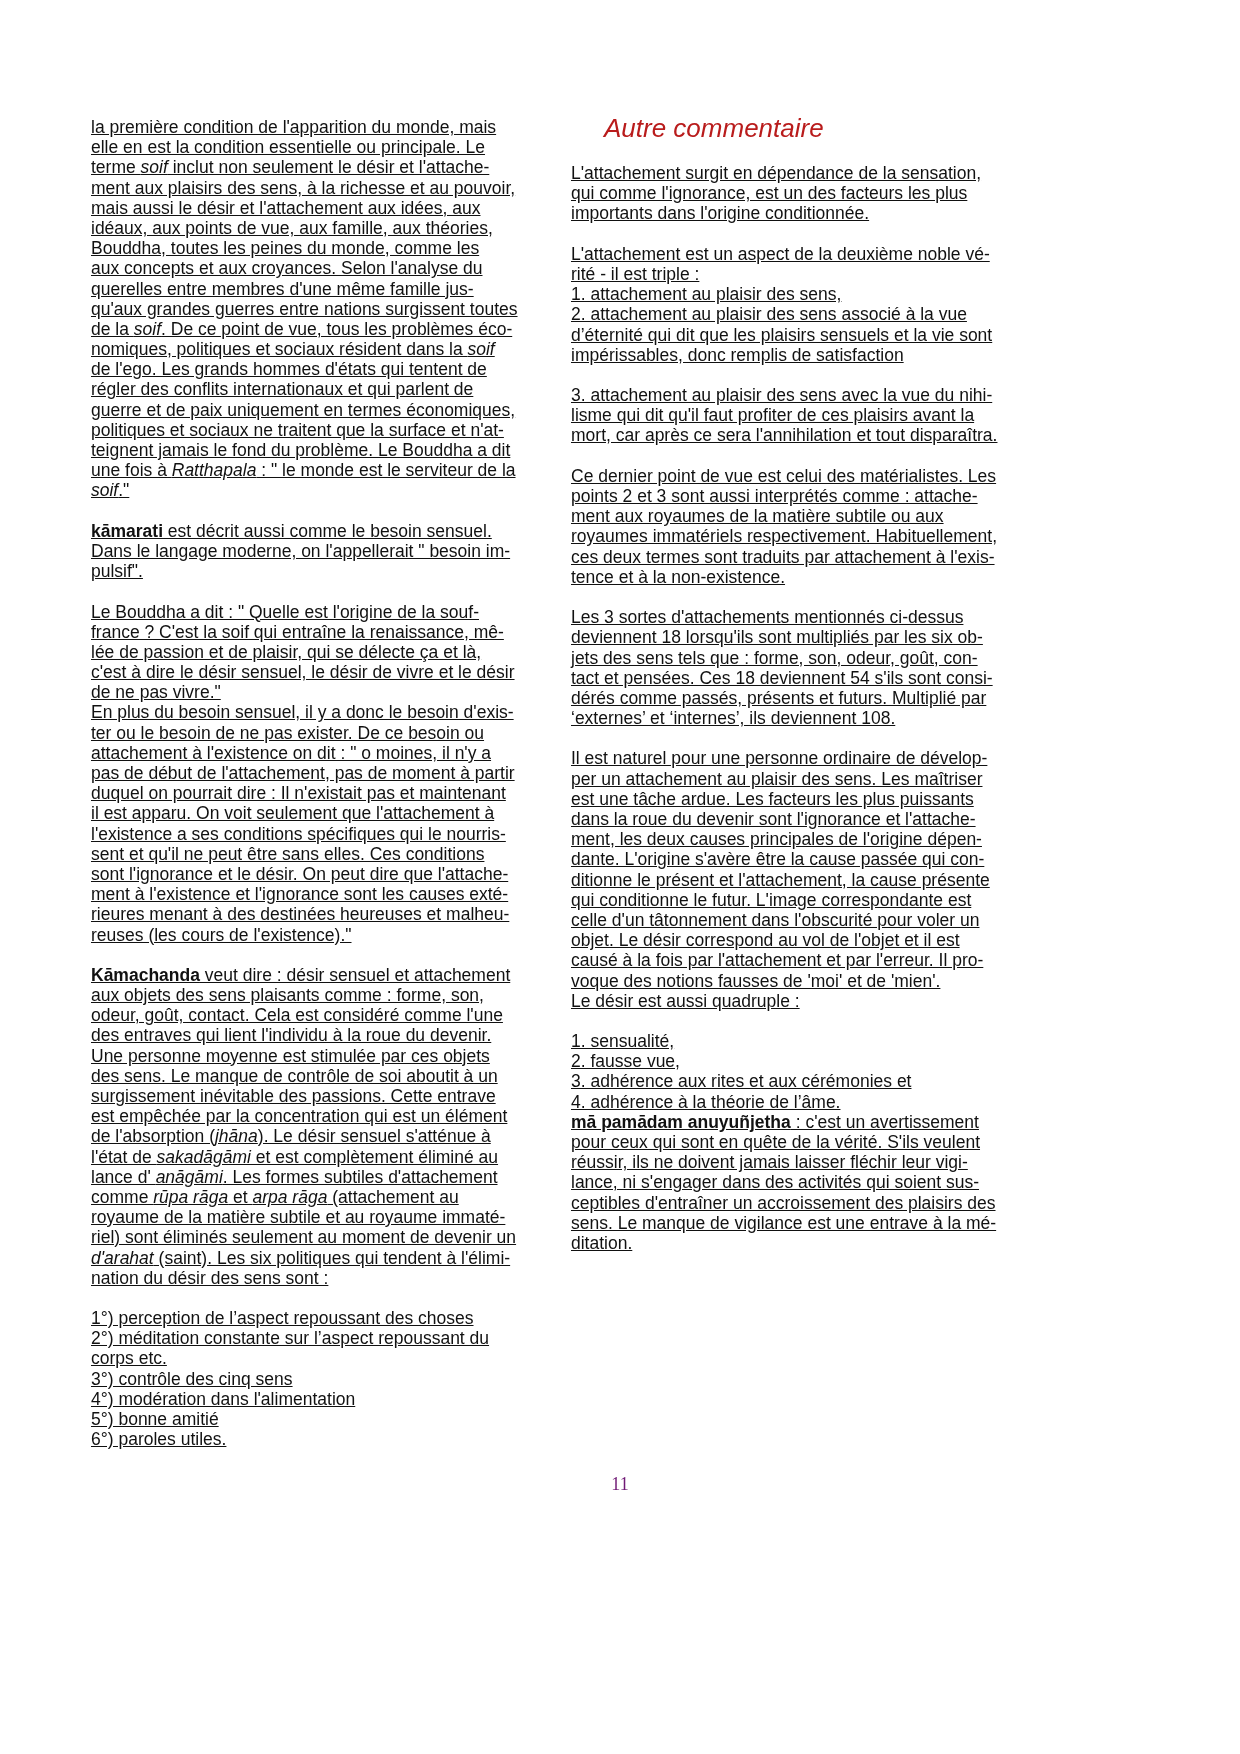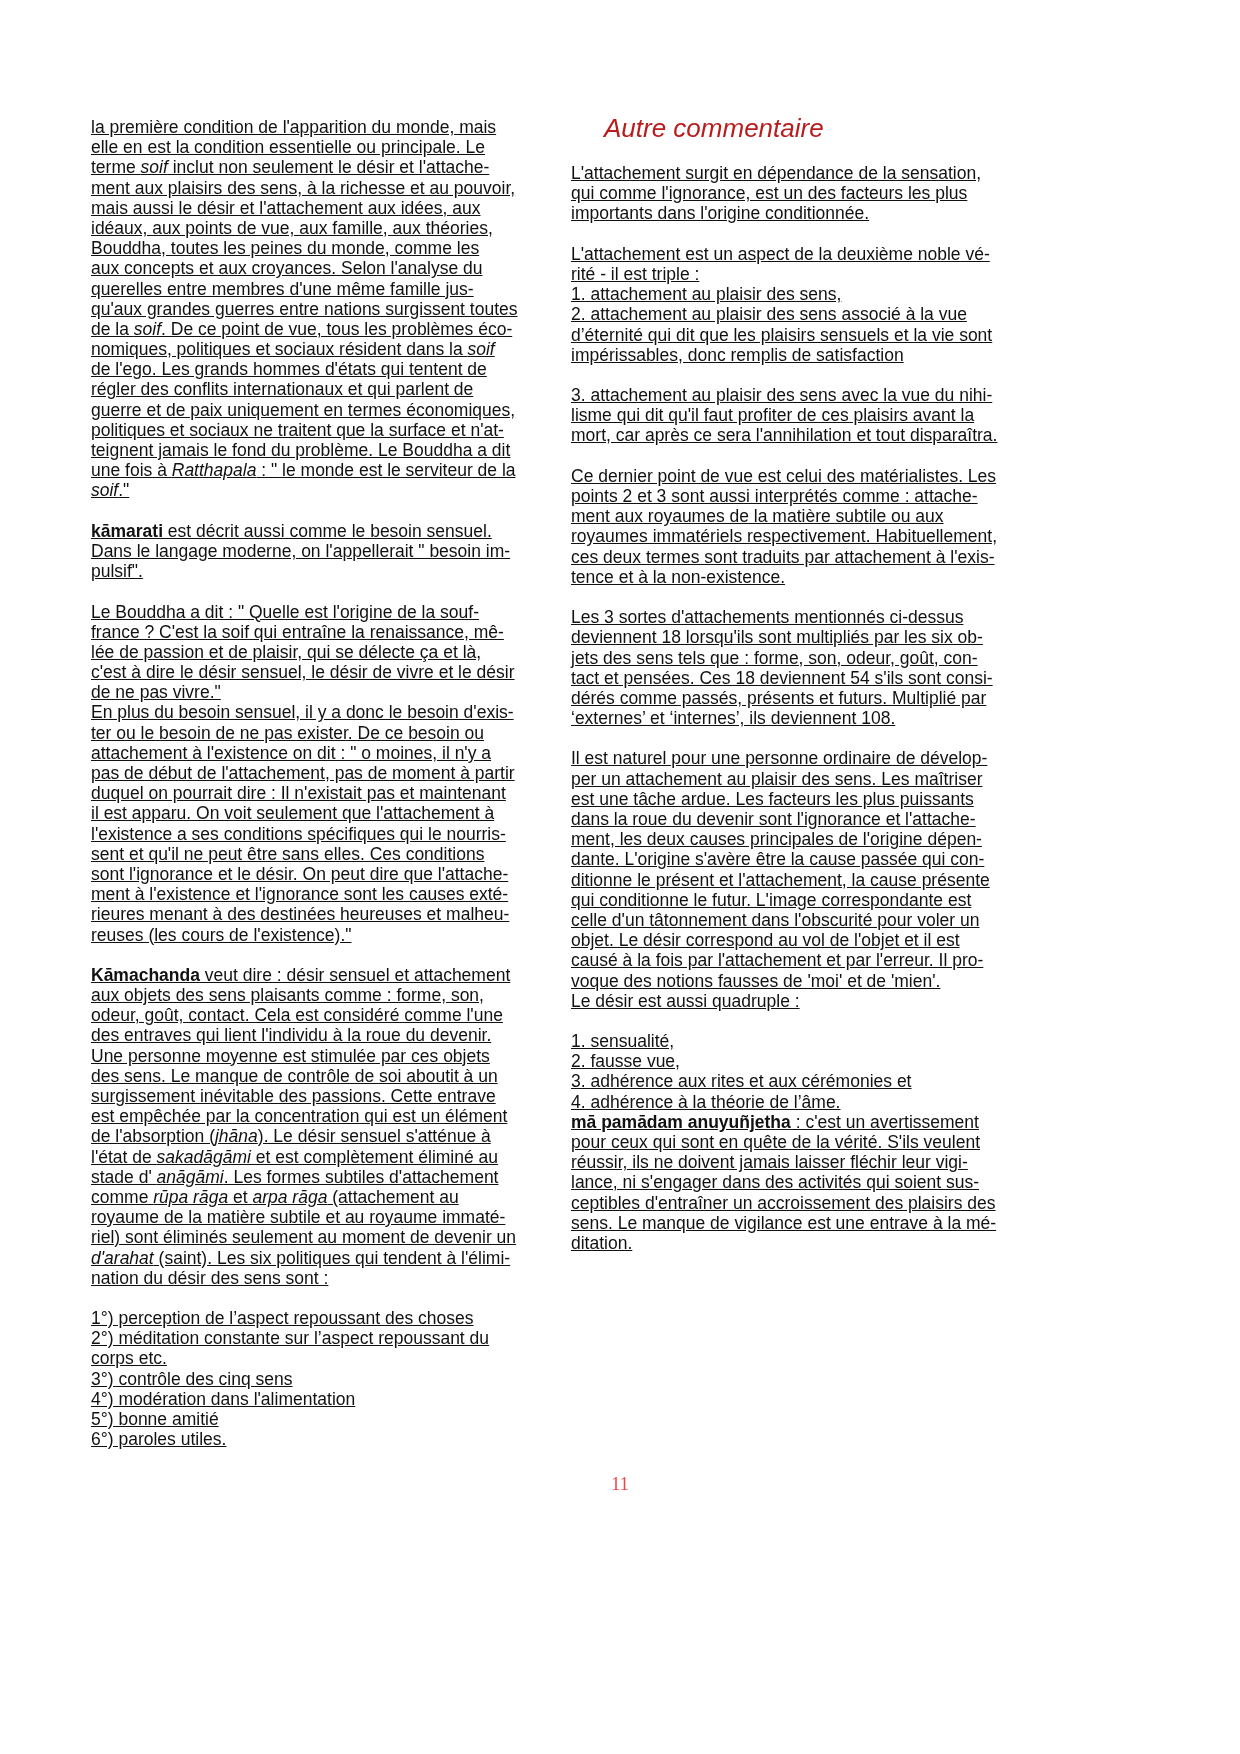--- a/index.html
+++ b/index.html
@@ -6,21 +6,21 @@
   body { width: 1240px; height: 1754px; position: relative; overflow: hidden;
          font-family: "Liberation Sans", sans-serif; color: #111111; }
   .col { position: absolute; font-size: 17.5px; line-height: 20.2px; white-space: nowrap; text-decoration: underline; }
   #left { left: 91px; top: 117px; width: 470px; }
   #right { left: 571px; top: 163px; width: 470px; }
   .line { display: block; height: 20.2px; }
   .blank { display: block; height: 20.2px; }
   .heading { position: absolute; left: 604px; top: 113px; font-size: 26px; font-style: italic;
              font-family: "Liberation Sans", sans-serif; color: #b91c1c; }
   .pagenum { position: absolute; left: 0; width: 1240px; text-align: center; top: 1474px;
-             font-family: "Liberation Serif", serif; font-size: 18px; color: #ef4444; }
+             font-family: "Liberation Serif", serif; font-size: 18px; color: #701a75; }
   i { font-style: italic; }
   b { font-weight: bold; }
 </style>
 </head>
 <body>
 
 <div id="left" class="col">
     <span class="line"><span>la première condition de l'apparition du monde, mais</span></span>
     <span class="line"><span>elle en est la condition essentielle ou principale. Le</span></span>
     <span class="line"><span>terme </span><i>soif</i><span> inclut non seulement le désir et l'attache-</span></span>
@@ -66,21 +66,21 @@
     <span class="line"><b>Kāmachanda</b><span> veut dire : désir sensuel et attachement</span></span>
     <span class="line"><span>aux objets des sens plaisants comme : forme, son,</span></span>
     <span class="line"><span>odeur, goût, contact. Cela est considéré comme l'une</span></span>
     <span class="line"><span>des entraves qui lient l'individu à la roue du devenir.</span></span>
     <span class="line"><span>Une personne moyenne est stimulée par ces objets</span></span>
     <span class="line"><span>des sens. Le manque de contrôle de soi aboutit à un</span></span>
     <span class="line"><span>surgissement inévitable des passions. Cette entrave</span></span>
     <span class="line"><span>est empêchée par la concentration qui est un élément</span></span>
     <span class="line"><span>de l'absorption (</span><i>jhāna</i><span>). Le désir sensuel s'atténue à</span></span>
     <span class="line"><span>l'état de </span><i>sakadāgāmi</i><span> et est complètement éliminé au</span></span>
-    <span class="line"><span>stade d' </span><i>anāgāmi</i><span>. Les formes subtiles d'attachement</span></span>
+    <span class="line"><span>lance d' </span><i>anāgāmi</i><span>. Les formes subtiles d'attachement</span></span>
     <span class="line"><span>comme </span><i>rūpa rāga</i><span> et </span><i>arpa rāga</i><span> (attachement au</span></span>
     <span class="line"><span>royaume de la matière subtile et au royaume immaté-</span></span>
     <span class="line"><span>riel) sont éliminés seulement au moment de devenir un</span></span>
     <span class="line"><i>d'arahat</i><span> (saint). Les six politiques qui tendent à l'élimi-</span></span>
     <span class="line"><span>nation du désir des sens sont :</span></span>
     <span class="blank"></span>
     <span class="line"><span>1°) perception de l’aspect repoussant des choses</span></span>
     <span class="line"><span>2°) méditation constante sur l’aspect repoussant du</span></span>
     <span class="line"><span>corps etc.</span></span>
     <span class="line"><span>3°) contrôle des cinq sens</span></span>

